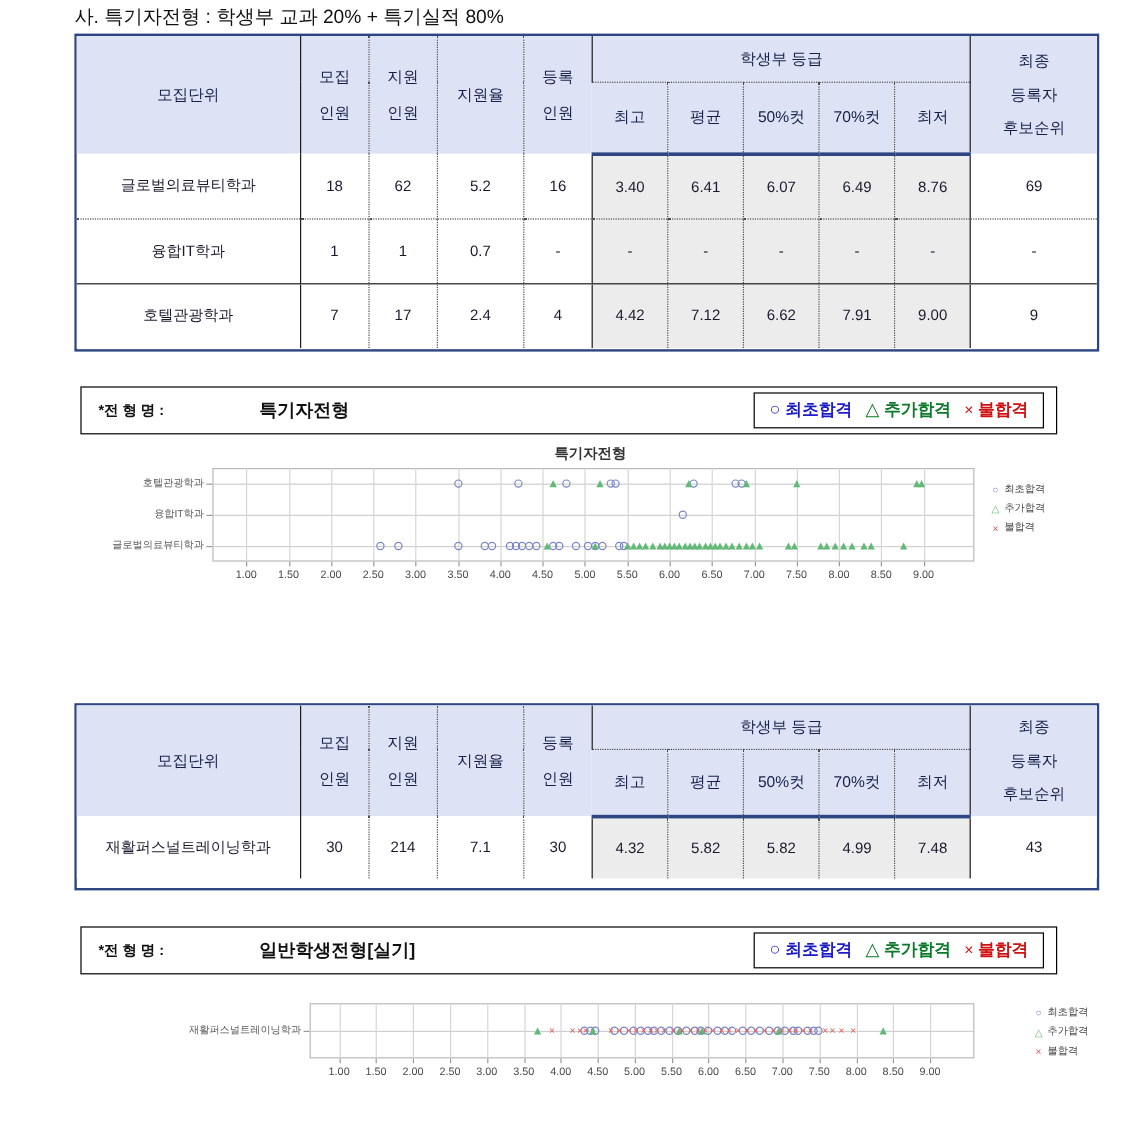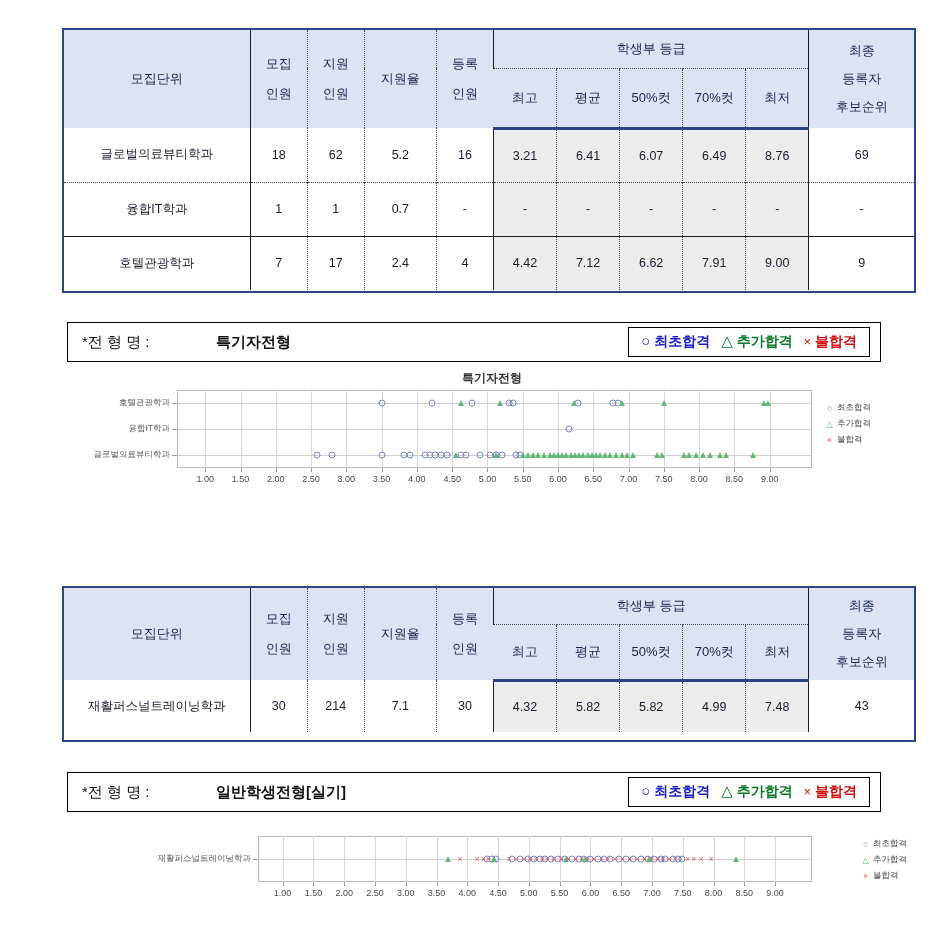--- a/index.html
+++ b/index.html
@@ -46,21 +46,21 @@
   .shade { background: #ececec; }
   td.unit { text-align: left; padding-left: 10px; font-size: 12.5px; }
   .legendbar {
     position: relative;
     border: 1.6px solid #000;
     background: #fff;
     height: 40px;
   }
   .legendbar .lname {
     position: absolute; left: 14px; top: 50%; transform: translateY(-50%);
-    font-size: 15px; font-weight: normal; white-space: nowrap;
+    font-size: 12px; font-weight: bold; white-space: nowrap;
   }
   .legendbar .lval {
     position: absolute; left: 148px; top: 50%; transform: translateY(-50%);
     font-size: 15px; font-weight: bold; white-space: nowrap;
   }
   .legendbox {
     position: absolute; right: 10px; top: 50%; transform: translateY(-50%);
     border: 1.6px solid #000; background: #fff;
     padding: 4px 12px 5px 12px;
     font-size: 14px; font-weight: bold; white-space: nowrap;
@@ -107,20 +107,21 @@
   }
   .plot-legend { position: absolute; font-size: 8.5px; color: #444; }
   .plot-legend div { display: flex; align-items: center; margin-bottom: 4px; white-space: nowrap; }
   .plot-legend .sym { display: inline-block; width: 11px; text-align: center; margin-right: 2px; }
 </style>
 </head>
 <body>
 
 <div class="page">
 
+  <div style="position:absolute; left:62px; top:4px;">사. 특기자전형 : 학생부 교과 20% + 특기실적 80%</div>
 
   <div class="tblwrap" style="position:absolute; left:62px; top:28px; width:854px; height:265px;">
     <table class="dt">
       <colgroup>
         <col style="width:186px">
           <col style="width:57px">
           <col style="width:57px">
         <col style="width:72px">
           <col style="width:57px">
           <col style="width:63px">
@@ -161,21 +162,21 @@
           <th class="vl-dotted">최저</th>
         </tr>
       </thead>
       <tbody>
         <tr style="height:54px">
           <td class="unit">글로벌의료뷰티학과</td>
           <td class="vl-solid">18</td>
           <td class="vl-dotted">62</td>
           <td class="vl-dotted">5.2</td>
           <td class="vl-dotted">16</td>
-          <td class="vl-solid shade">3.21</td>
+          <td class="vl-solid shade">3.40</td>
           <td class="vl-dotted shade">6.41</td>
           <td class="vl-dotted shade">6.07</td>
           <td class="vl-dotted shade">6.49</td>
           <td class="vl-dotted shade">8.76</td>
           <td class="vl-solid">69</td>
         </tr>
         <tr style="height:54px">
           <td class="unit hl-dotted">융합IT학과</td>
           <td class="vl-solid hl-dotted">1</td>
           <td class="vl-dotted hl-dotted">1</td>

